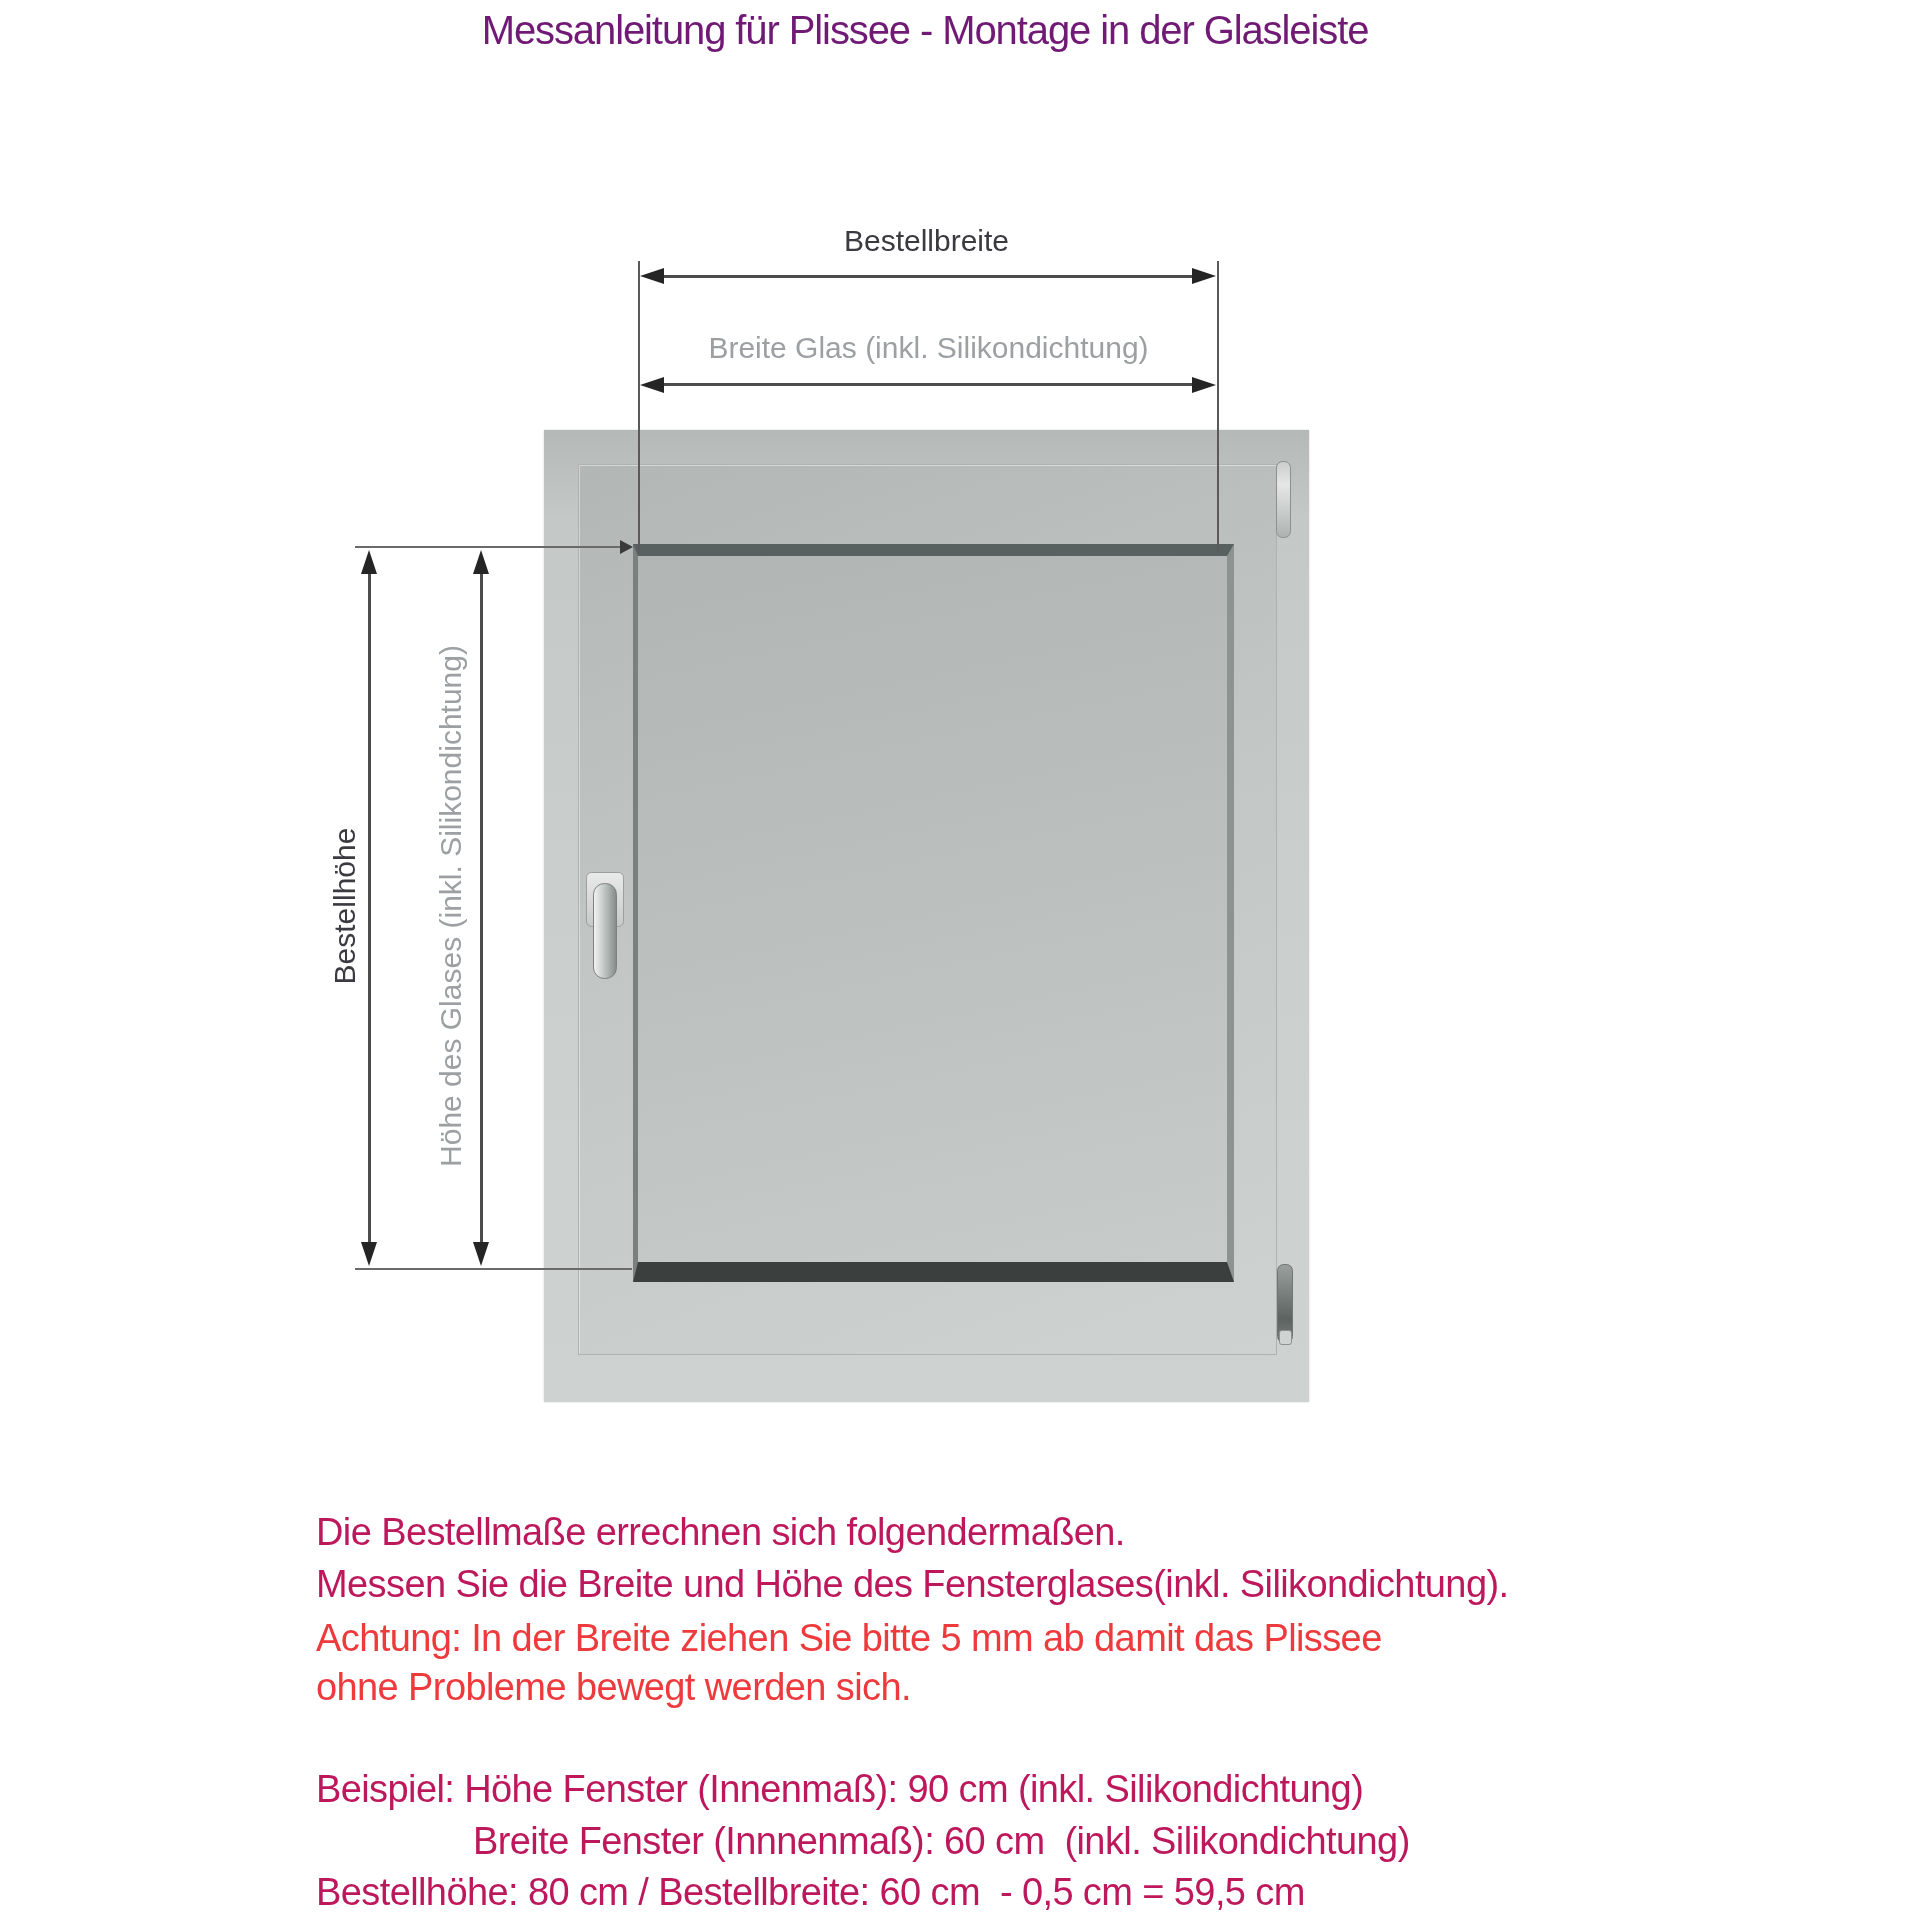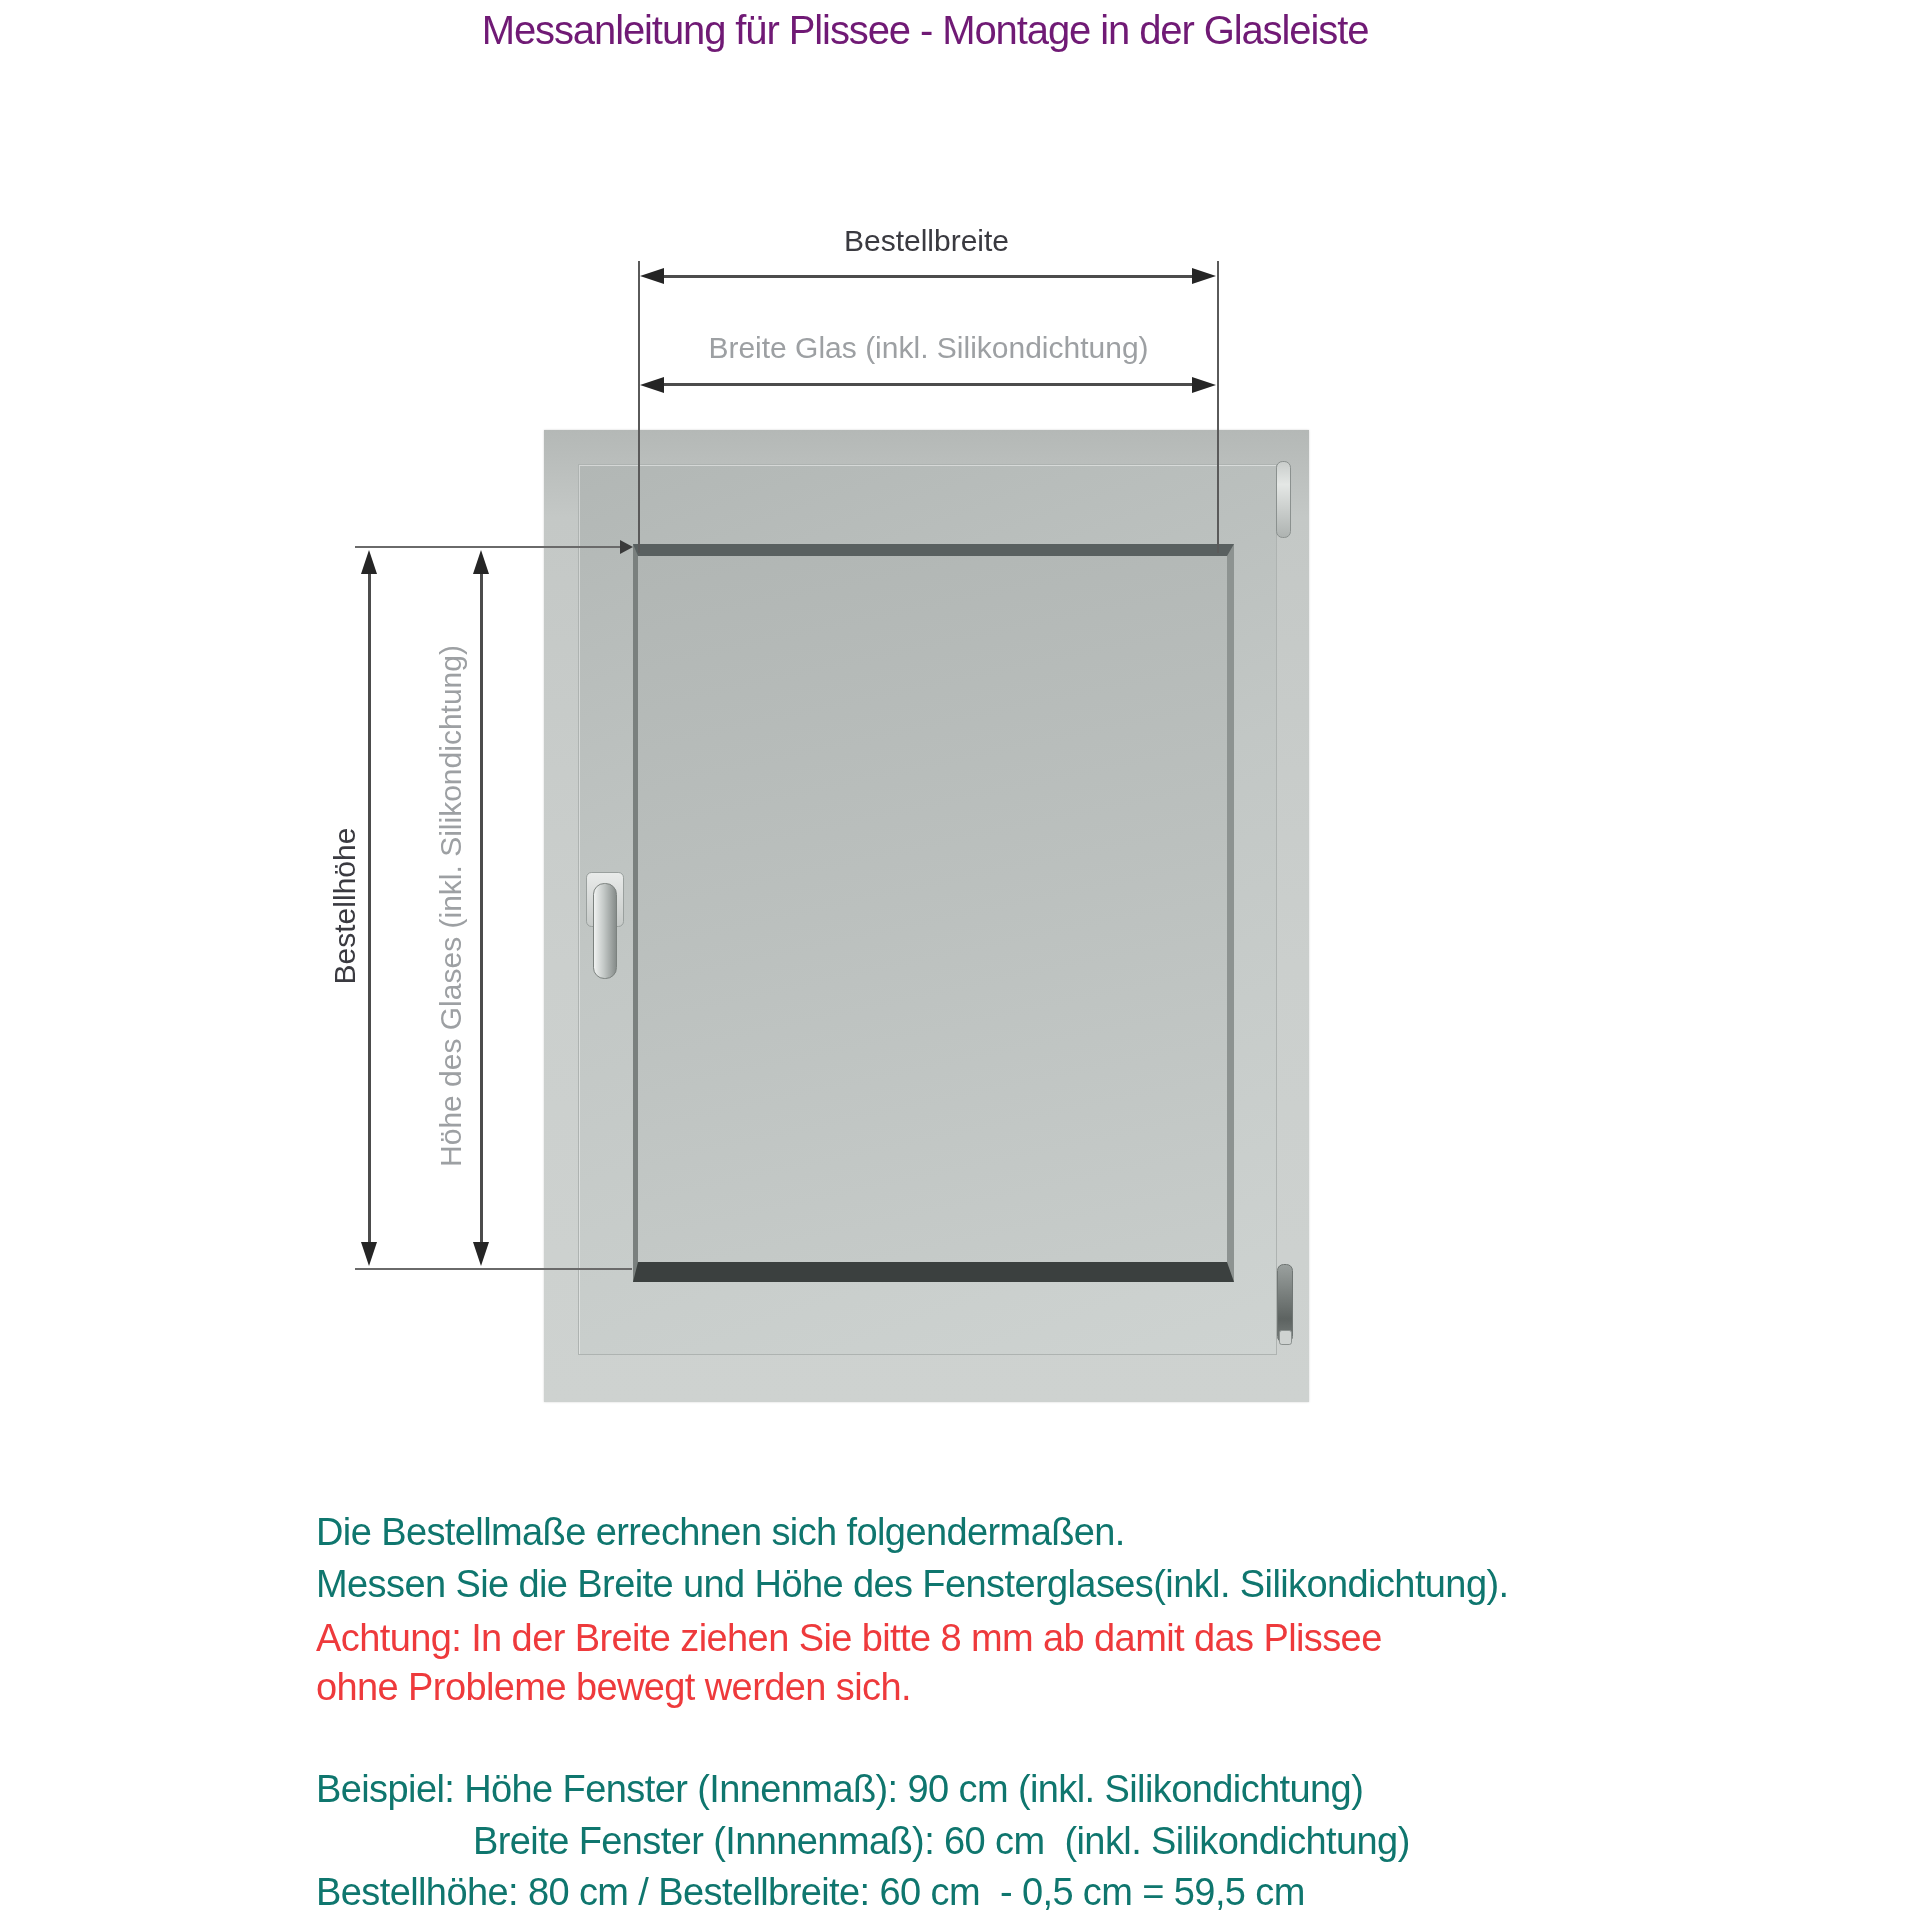--- a/index.html
+++ b/index.html
@@ -74,21 +74,21 @@
   .tri-small-right{border-top:7.5px solid transparent;border-bottom:7.5px solid transparent;border-left:13px solid #3a3a3a;}
 
   .dim-label{font-size:30px;white-space:pre;}
   .dim-dark{color:#3a3a40;}
   .dim-gray{color:#9da0a3;}
   .lbl-center{width:565px;text-align:center;}
   .rot{transform:rotate(-90deg);text-align:center;}
 
   
   .text-line{
-    white-space:pre;font-size:38px;letter-spacing:-0.6px;color:#0f766e;
+    white-space:pre;font-size:38px;letter-spacing:-0.6px;color:#be185d;
     line-height:53px;
   }
   .red{color:#ee3a3c;}
   .block{left:316px;}
 </style>
 </head>
 <body>
 
 <div class="abs page-title">Messanleitung für Plissee - Montage in der Glasleiste</div>
 
@@ -123,19 +123,19 @@
 <div class="abs tri tri-up" style="left:361px;top:550px;"></div>
 <div class="abs tri tri-down" style="left:361px;top:1242px;"></div>
 
 <div class="abs dim-label dim-gray rot" style="left:121px;top:889px;width:659px;">Höhe des Glases (inkl. Silikondichtung)</div>
 <div class="abs shaft-v" style="left:480px;top:565px;height:687px;"></div>
 <div class="abs tri tri-up" style="left:473px;top:550px;"></div>
 <div class="abs tri tri-down" style="left:473px;top:1242px;"></div>
 
 <div class="abs text-line block" style="top:1506px;">Die Bestellmaße errechnen sich folgendermaßen.</div>
 <div class="abs text-line block" style="top:1558px;">Messen Sie die Breite und Höhe des Fensterglases(inkl. Silikondichtung).</div>
-<div class="abs text-line block red" style="top:1612px;">Achtung: In der Breite ziehen Sie bitte 8 mm ab damit das Plissee</div>
+<div class="abs text-line block red" style="top:1612px;">Achtung: In der Breite ziehen Sie bitte 5 mm ab damit das Plissee</div>
 <div class="abs text-line block red" style="top:1661px;">ohne Probleme bewegt werden sich.</div>
 
 <div class="abs text-line block" style="top:1763px;">Beispiel: Höhe Fenster (Innenmaß): 90 cm (inkl. Silikondichtung)</div>
 <div class="abs text-line block" style="top:1815px;padding-left:157px;text-align:right;">Breite Fenster (Innnenmaß): 60 cm  (inkl. Silikondichtung)</div>
 <div class="abs text-line block" style="top:1866px;">Bestellhöhe: 80 cm / Bestellbreite: 60 cm  - 0,5 cm = 59,5 cm</div>
 
 
 </body></html>

